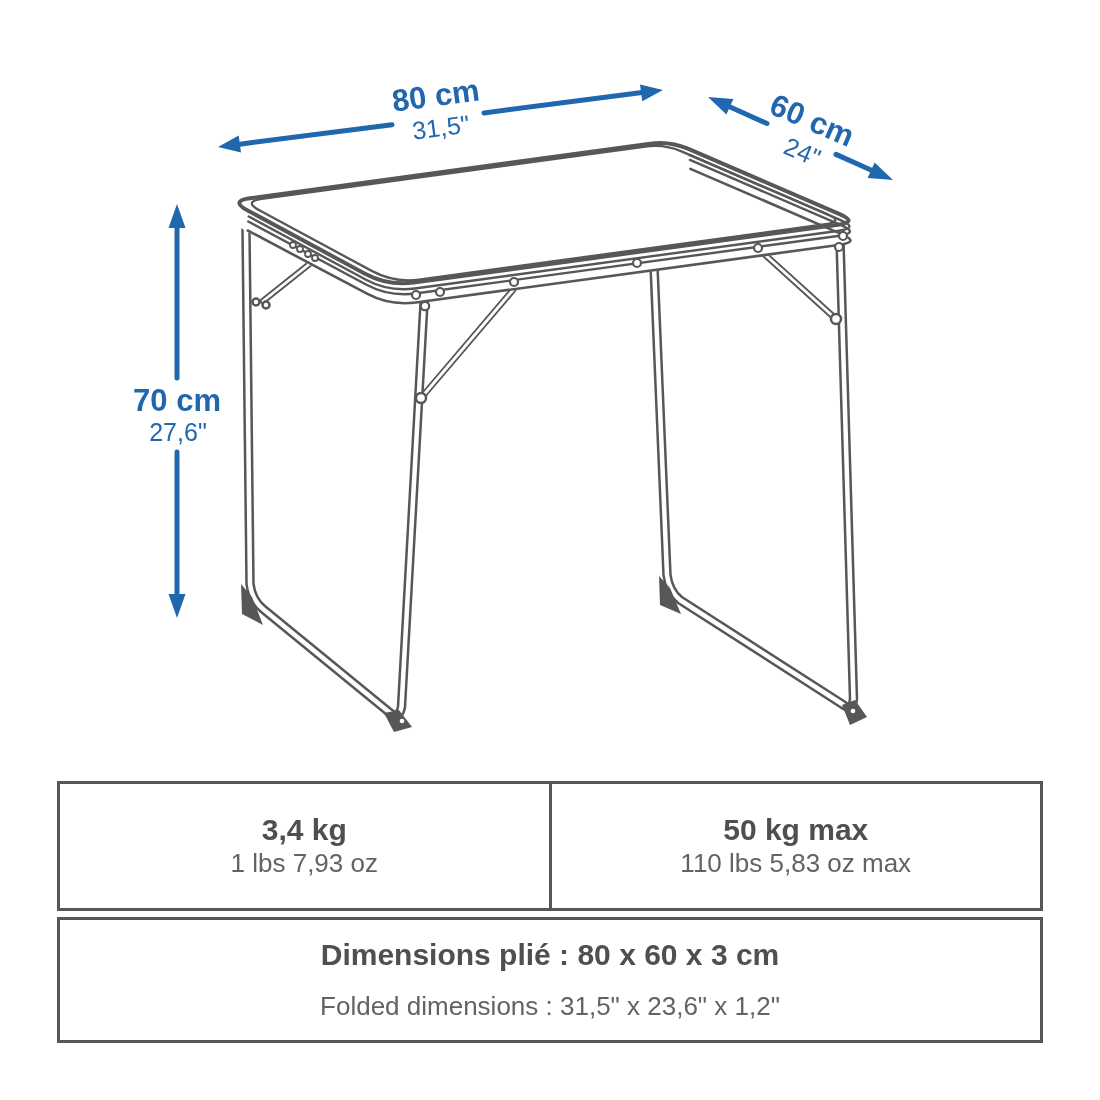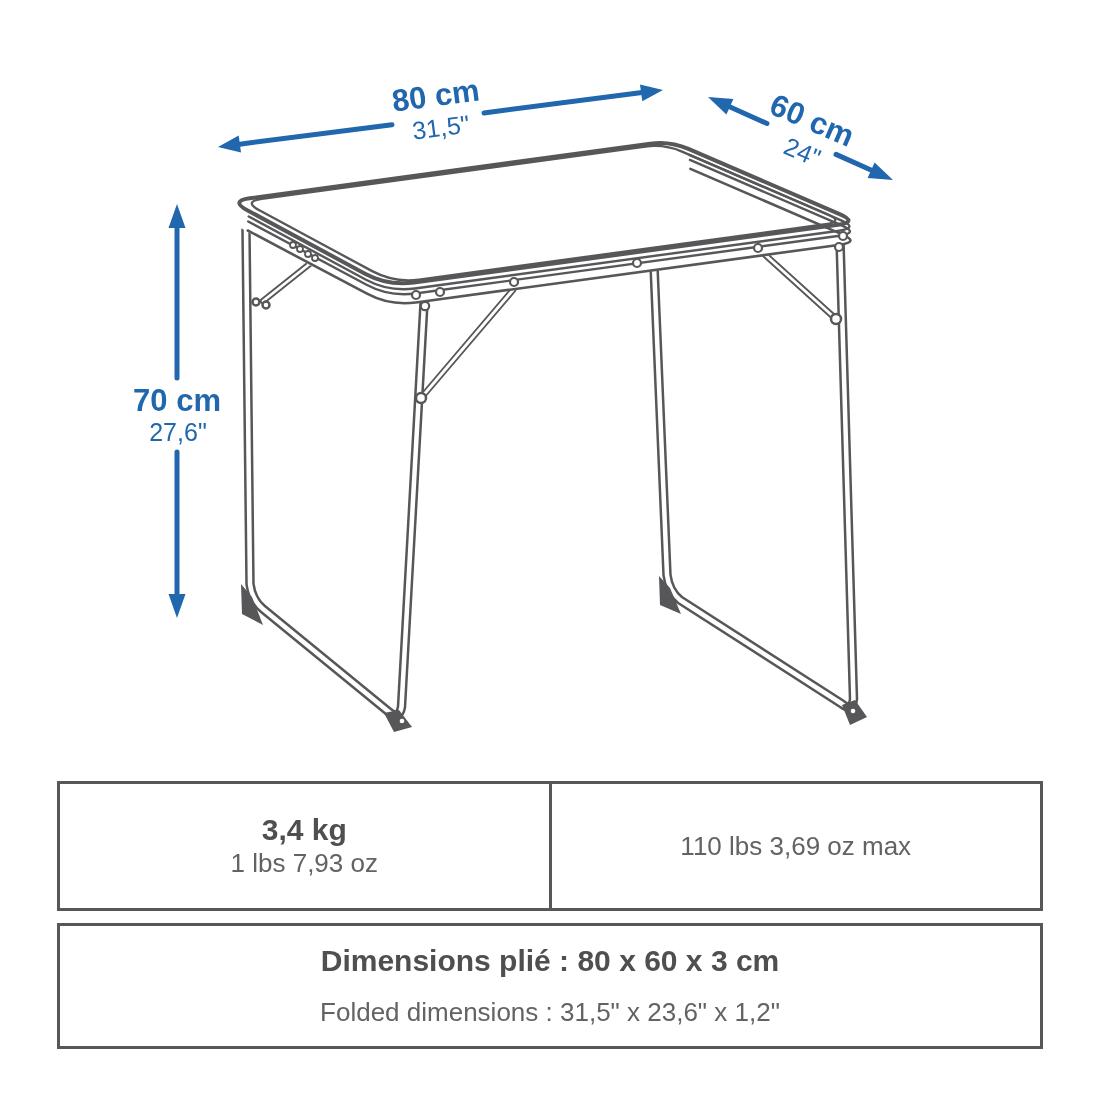--- a/index.html
+++ b/index.html
@@ -6,21 +6,21 @@
   .canvas{position:relative;width:1100px;height:1100px;background:#ffffff;overflow:hidden;
           font-family:"Liberation Sans","DejaVu Sans",sans-serif;}
   .illustration{position:absolute;left:0;top:0;}
   svg text{font-family:"Liberation Sans","DejaVu Sans",sans-serif;}
   .dim-metric{font-size:31px;font-weight:bold;fill:#2167ae;}
   .dim-imperial{font-size:25px;fill:#2167ae;}
   
   .spec{position:absolute;left:57px;top:781px;width:986px;color:#4f4f51;}
   .spec-row{box-sizing:border-box;border:3px solid #57575a;background:#fff;}
   .spec-row1{display:flex;height:130px;}
-  .spec-row2{margin-top:12px;height:126px;display:flex;flex-direction:column;
+  .spec-row2{margin-top:6px;height:126px;display:flex;flex-direction:column;
              align-items:center;justify-content:center;gap:18px;}
   .spec-cell{flex:1;display:flex;flex-direction:column;align-items:center;justify-content:center;}
   .spec-cell.left{border-right:3px solid #57575a;}
   .spec-primary{font-size:30px;font-weight:bold;color:#4f4f51;line-height:1.15;}
   .spec-secondary{font-size:26px;color:#636365;line-height:1.25;}
 </style>
 </head>
 <body>
 
 <div class="canvas">
@@ -131,21 +131,22 @@
     </g>
   </svg>
 
   <div class="spec">
     <div class="spec-row spec-row1">
       <div class="spec-cell left">
         <div class="spec-primary">3,4 kg</div>
         <div class="spec-secondary">1 lbs 7,93 oz</div>
       </div>
       <div class="spec-cell">
-        <div class="spec-secondary">110 lbs 3,69 oz max</div>
+        <div class="spec-primary">50 kg max</div>
+        <div class="spec-secondary">110 lbs 5,83 oz max</div>
       </div>
     </div>
     <div class="spec-row spec-row2">
       <div class="spec-primary">Dimensions plié : 80 x 60 x 3 cm</div>
       <div class="spec-secondary">Folded dimensions : 31,5" x 23,6" x 1,2"</div>
     </div>
   </div>
 </div>
 
 </body></html>

